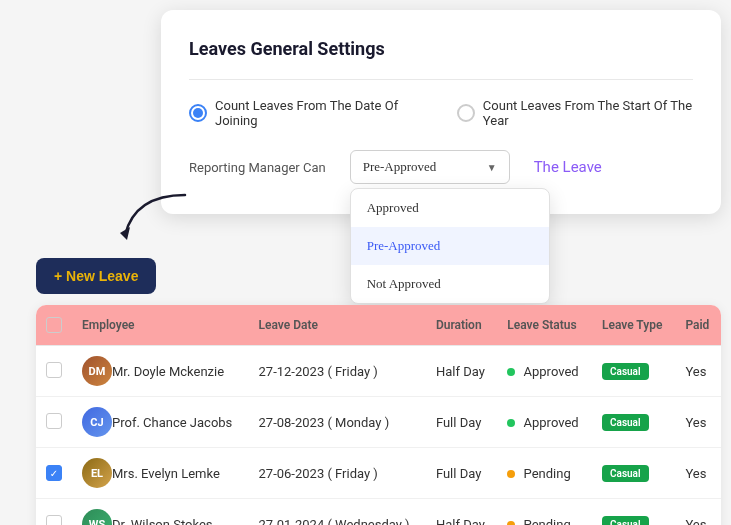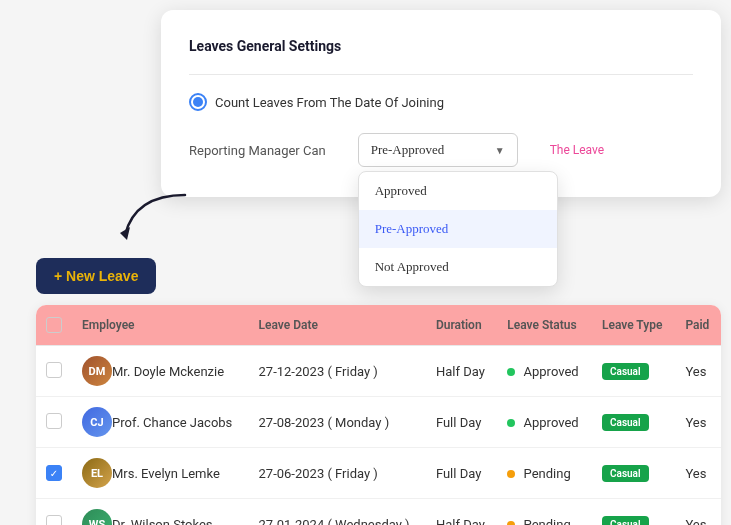--- a/index.html
+++ b/index.html
@@ -30,21 +30,21 @@
       right: 10px;
       width: 560px;
       background: white;
       border-radius: 12px;
       box-shadow: 0 4px 20px rgba(0,0,0,0.12);
       padding: 28px 28px 20px;
       z-index: 2;
     }
 
     .settings-title {
-      font-size: 14px;
+      font-size: 18px;
       font-weight: 700;
       color: #1a1a2e;
       margin-bottom: 20px;
     }
 
     .divider-line {
       height: 1px;
       background: #e8e8e8;
       margin-bottom: 18px;
     }
@@ -85,21 +85,21 @@
       content: '';
       width: 10px;
       height: 10px;
       border-radius: 50%;
       background: #3b82f6;
     }
 
     .manager-row {
       display: flex;
       align-items: center;
-      gap: 32px;
+      gap: 24px;
       margin-bottom: 10px;
     }
 
     .manager-label {
       font-size: 13px;
       color: #555;
       white-space: nowrap;
     }
 
     .dropdown-wrapper {
@@ -121,22 +121,22 @@
       min-width: 160px;
       gap: 8px;
     }
 
     .dropdown-arrow {
       color: #666;
       font-size: 10px;
     }
 
     .suffix-text {
-      font-size: 12px;
-      color: #ec4899;
+      font-size: 15px;
+      color: #8b5cf6;
     }
 
     
     .dropdown-menu {
       position: absolute;
       top: 38px;
       left: 0;
       width: 200px;
       background: white;
       border: 1px solid #e0e0e0;
@@ -320,20 +320,24 @@
 
   <div class="settings-card">
     <div class="settings-title">Leaves General Settings</div>
     <div class="divider-line"></div>
 
     <div class="radio-group">
       <label class="radio-option">
         <div class="radio-circle selected">
         </div>
         <span>Count Leaves From The Date Of Joining</span>
+      </label>
+      <label class="radio-option">
+        <div class="radio-circle"></div>
+        <span>Count Leaves From The Start Of The Year</span>
       </label>
     </div>
 
     <div class="manager-row">
       <span class="manager-label">Reporting Manager Can</span>
       <div class="dropdown-wrapper">
         <div class="dropdown-select">
           <span>Pre-Approved</span>
           <span class="dropdown-arrow">▼</span>
         </div>

